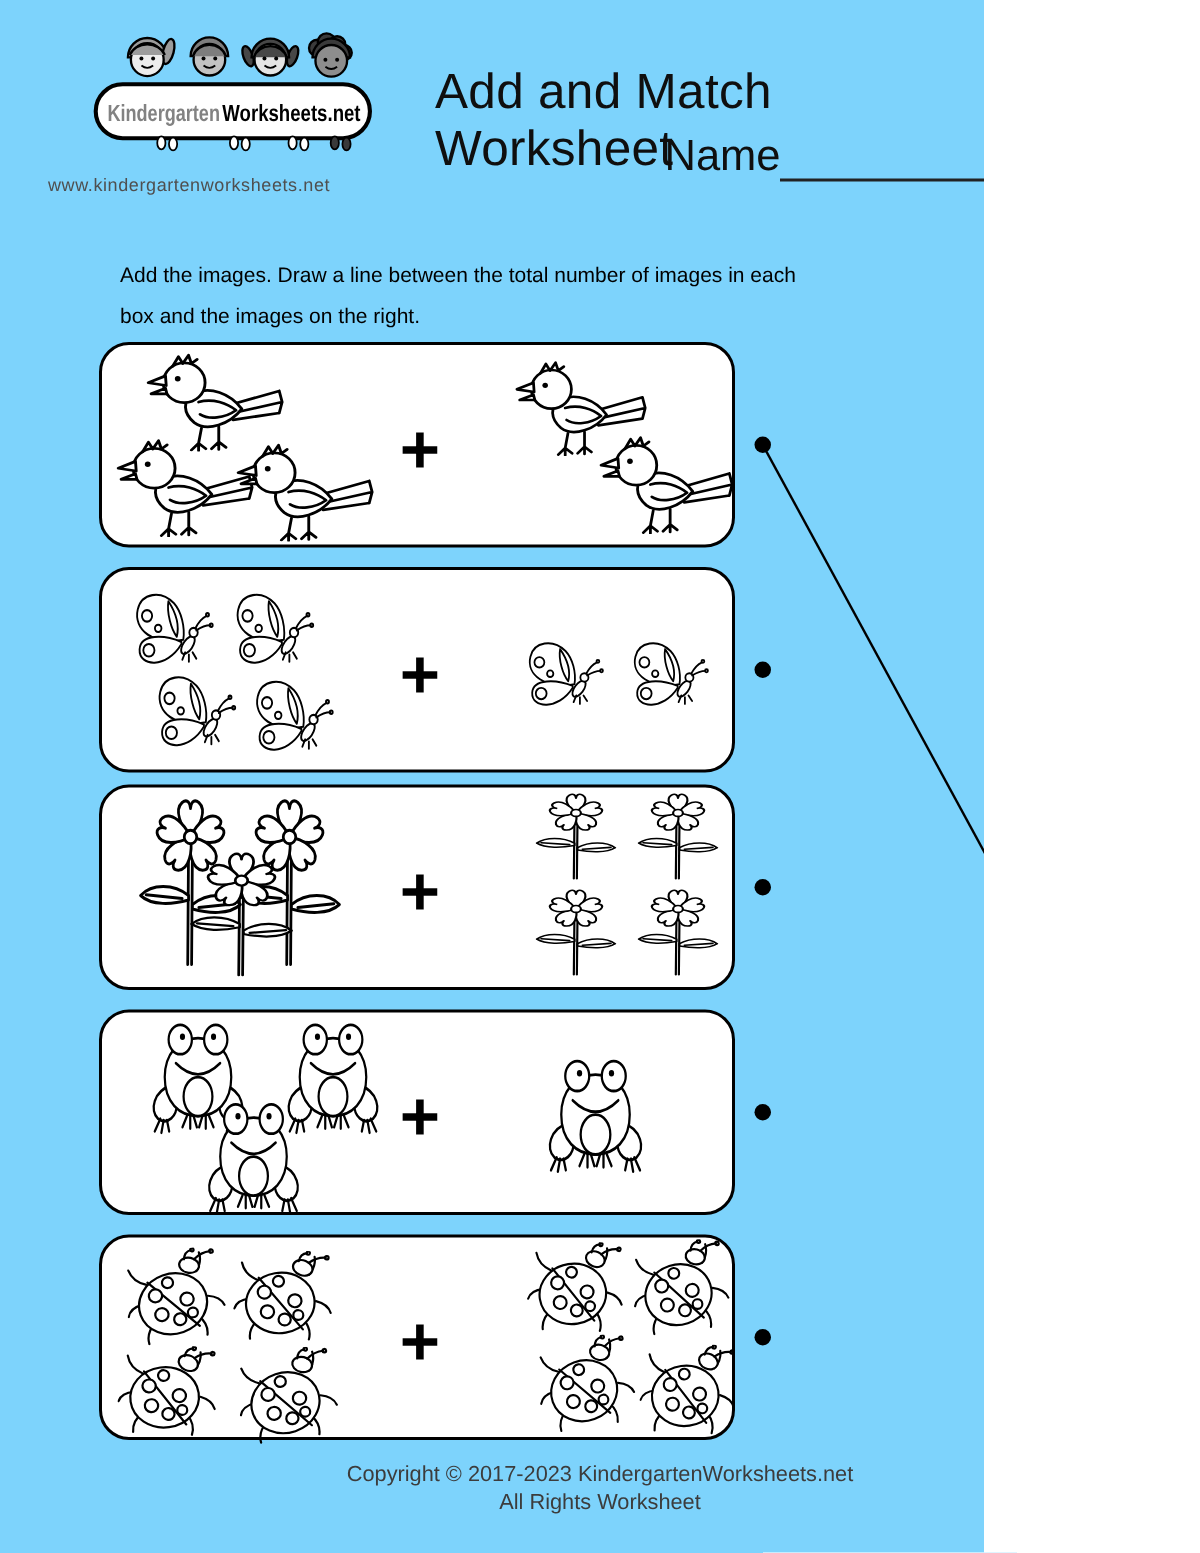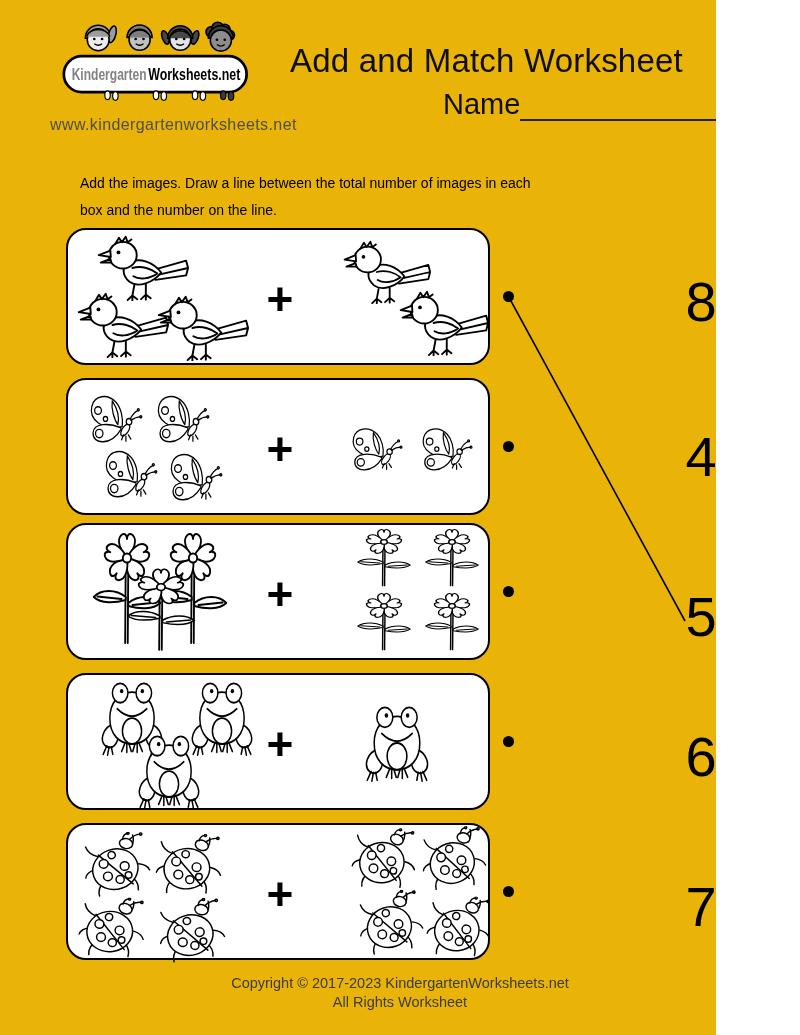--- a/index.html
+++ b/index.html
@@ -1,21 +1,21 @@
 <!DOCTYPE html>
 <html><head>
 <meta charset="utf-8">
 <style>
   html,body{margin:0;padding:0;background:#fff;}
-  .page{position:relative;width:716px;height:1035px;background:#eab308;overflow:hidden;
+  .page{position:relative;width:656px;height:1035px;background:#7dd3fc;overflow:hidden;
         font-family:"Liberation Sans",sans-serif;color:#000;}
 
   
   .logo-svg{position:absolute;left:36px;top:14px;width:240px;height:100px;}
-  .logo-url{position:absolute;left:50px;top:116px;font-size:16px;color:#4f4f4f;letter-spacing:.4px;}
+  .logo-url{position:absolute;left:32px;top:116px;font-size:12px;color:#4f4f4f;letter-spacing:.4px;}
   .title{position:absolute;left:290px;top:42px;font-size:33px;font-weight:400;color:#0f0f0f;letter-spacing:.2px;}
   .name-row{position:absolute;left:443px;top:88px;font-size:29px;color:#0f0f0f;white-space:nowrap;}
   .name-line{display:inline-block;width:225px;border-bottom:2px solid #222;height:30px;vertical-align:bottom;}
 
   .instructions{position:absolute;left:44px;top:170px;font-size:14px;line-height:27px;color:#000;margin-left:36px;}
 
   
   .row{position:absolute;left:66px;width:460px;height:137px;}
   .box{position:absolute;left:0;top:0;width:424px;height:137px;border:2.5px solid #000;border-radius:20px;background:#fff;box-sizing:border-box;}
   .dot{position:absolute;left:437px;top:63px;width:11px;height:11px;border-radius:50%;background:#000;}
@@ -231,21 +231,21 @@
   <div class="logo-url">www.kindergartenworksheets.net</div>
 
   <div class="title">Add and Match Worksheet</div>
 
   <div class="name-row">
     <span>Name</span><span class="name-line"></span>
   </div>
 
   <div class="instructions">
     <div>Add the images. Draw a line between the total number of images in each</div>
-    <div>box and the number on the line.</div>
+    <div>box and the images on the right.</div>
   </div>
 
   <div>
       <div class="row row-bird" style="top: 228px;">
     <div class="box">
       <div class="group g-left">
             <svg class="icon">
               <use href="#sym-bird"></use>
             </svg>
             <svg class="icon">

